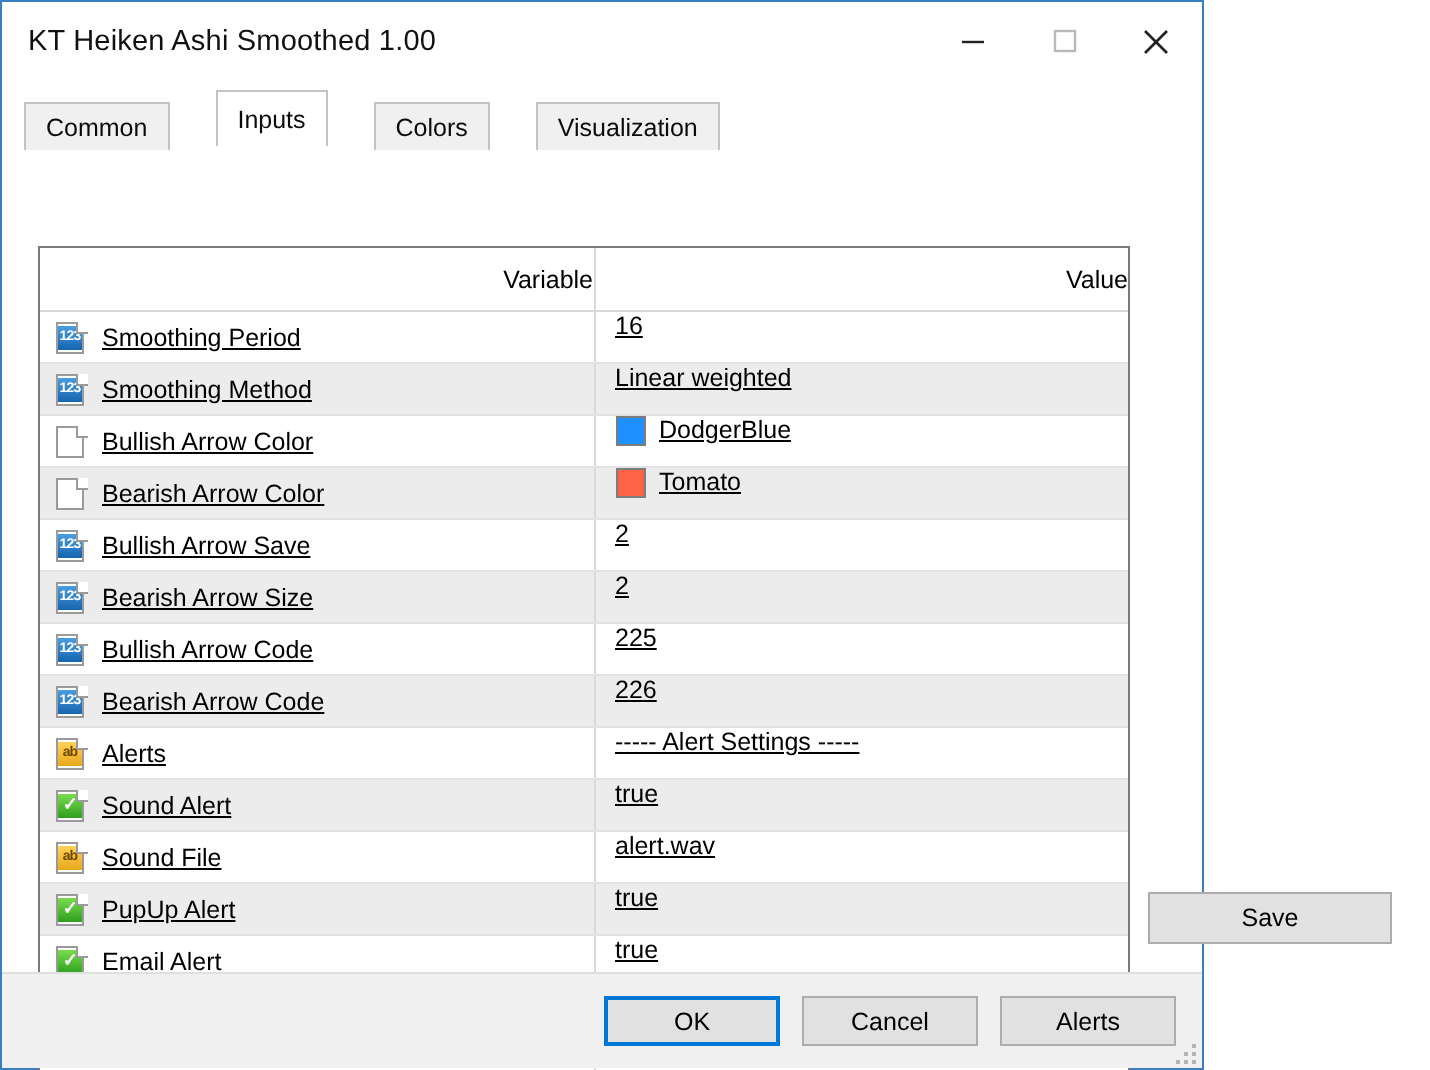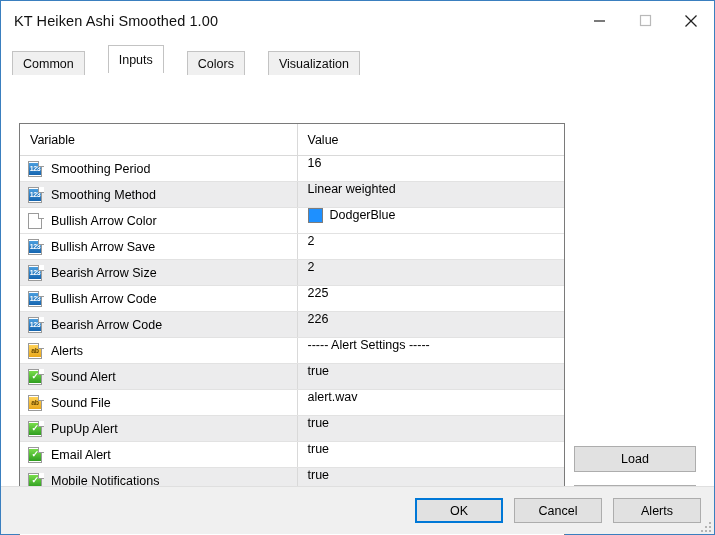--- a/index.html
+++ b/index.html
@@ -13,21 +13,21 @@
     font-family: "Liberation Sans", sans-serif;
     font-size: 12px;
     color: #000000;
     overflow: hidden;
   }
 
   
   .window {
     position: absolute;
     left: 0; top: 0;
-    width: 715px;
+    width: 602px;
     height: 535px;
     box-sizing: border-box;
     border: 1px solid #3a7fbf;
     background: #a16207;
     display: flex;
     flex-direction: column;
   }
 
   
   .titlebar {
@@ -130,39 +130,40 @@
     width: 100%;
     table-layout: fixed;
   }
   table.grid col.c-var { width: 277px; }
   table.grid col.c-val { width: auto; }
 
   table.grid th {
     height: 31px;
     font-weight: normal;
     font-size: 12.5px;
-    text-align: left;
+    text-align: right;
     background: #ffffff;
     color: #000;
     border-bottom: 1px solid #d9d9d9;
     border-right: 1px solid #d9d9d9;
     padding: 0 0 0 10px;
     vertical-align: middle;
   }
   table.grid th:last-child { border-right: none; }
 
   table.grid td {
     height: 25px;
     font-size: 12.5px;
     border-bottom: 1px solid #e2e2e2;
     border-right: 1px solid #d9d9d9;
     padding: 0;
     vertical-align: middle;
     white-space: nowrap;
     overflow: hidden;
+    text-decoration: underline;
   }
   table.grid td:last-child { border-right: none; padding-left: 10px; }
   table.grid tr.odd td { background: #ffffff; }
   table.grid tr.even td { background: #ececed; }
   table.grid tr.filler td { height: 24px; border-bottom: none; }
 
   .varcell {
     display: flex;
     align-items: center;
     height: 25px;
@@ -420,20 +421,48 @@
                     <span class="varlabel">Bullish Arrow Color</span>
                   </div>
                 </td>
                 <td>
                   <div class="valcell">
                     <span class="swatch" style="background: rgb(30, 144, 255);"></span>
                     <span>DodgerBlue</span>
                   </div>
                 </td>
               </tr>
+              <tr class="even">
+                <td>
+                  <div class="varcell">
+                    <span class="picon color">
+                      <span class="sheet"></span>
+                      <span class="glyph">
+                        <i style="background: rgb(224, 64, 64);"></i>
+                        <i style="background: rgb(64, 112, 208);"></i>
+                        <i style="background: rgb(240, 192, 32);"></i>
+                        <i style="background: rgb(64, 160, 64);"></i>
+                        <i style="background: rgb(208, 96, 176);"></i>
+                        <i style="background: rgb(32, 176, 176);"></i>
+                        <i style="background: rgb(224, 128, 32);"></i>
+                        <i style="background: rgb(112, 80, 192);"></i>
+                        <i style="background: rgb(80, 176, 96);"></i>
+                      </span>
+                      <span class="fold"></span>
+                    </span>
+                    <span class="varlabel">Bearish Arrow Color</span>
+                  </div>
+                </td>
+                <td>
+                  <div class="valcell">
+                    <span class="swatch" style="background: rgb(255, 99, 71);"></span>
+                    <span>Tomato</span>
+                  </div>
+                </td>
+              </tr>
               <tr class="odd">
                 <td>
                   <div class="varcell">
                     <span class="picon int">
                       <span class="sheet"></span>
                       <span class="glyph">123</span>
                       <span class="fold"></span>
                     </span>
                     <span class="varlabel">Bullish Arrow Save</span>
                   </div>
@@ -599,21 +628,20 @@
               </tr>
               <tr class="filler">
                 <td></td>
                 <td></td>
               </tr>
             </tbody>
         </table>
       </div>
 
       <div class="side-buttons">
-        <div class="btn side">Load</div>
         <div class="btn side">Save</div>
       </div>
     </div>
 
     <div class="footer">
       <div class="footer-buttons">
         <div class="btn action default">OK</div>
         <div class="btn action">Cancel</div>
         <div class="btn action">Alerts</div>
       </div>

